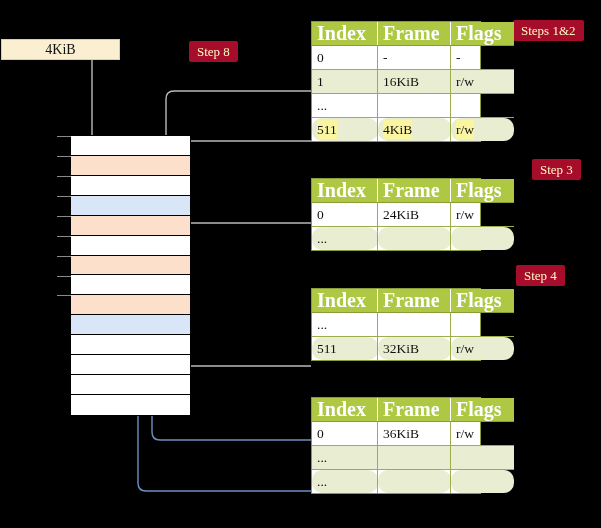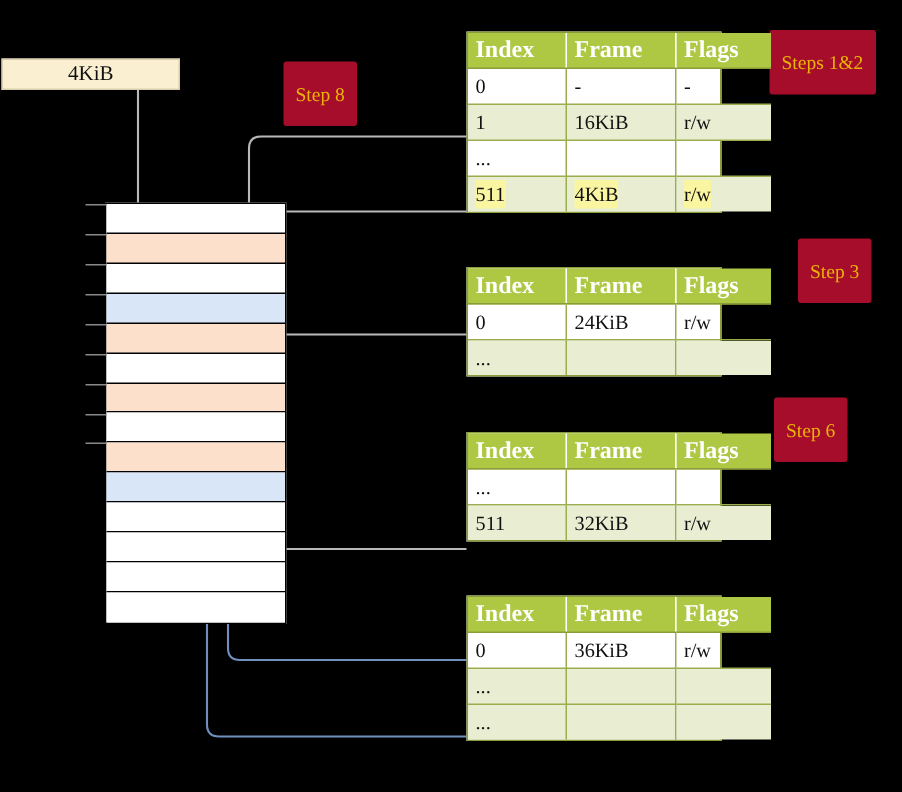--- a/index.html
+++ b/index.html
@@ -40,24 +40,24 @@
     line-height: 20px;
     text-align: center;
     white-space: nowrap;
   }
 
   
   .badge {
     position: absolute;
     box-sizing: border-box;
     background: #a50d2b;
-    color: #eab308;
+    color: #fef9c3;
     font-size: 13px;
     line-height: 19px;
-    padding: 12px 8px;
+    padding: 1px 8px;
     border-radius: 2px;
     white-space: nowrap;
     text-align: center;
     box-shadow: 0 1px 0 rgba(0,0,0,0.6);
   }
 
   
   #memstack {
     position: absolute;
     box-sizing: border-box;
@@ -97,38 +97,38 @@
     table-layout: fixed;
   }
   .ptable th {
     background: #aec844;
     color: #ffffff;
     font-weight: bold;
     text-align: left;
     padding: 2px 5px;
     border-right: 1px solid #ffffff;
     border-bottom: 1px solid #8a9c3a;
-    font-size: 16px;
+    font-size: 20px;
     line-height: 19px;
   }
   .ptable th:last-child { border-right: none; margin-top: 44px; }
   .ptable td {
     color: #111111;
     text-align: left;
     padding: 2px 5px;
     border-right: 1px solid #9aae4e;
     border-bottom: 1px solid #9aae4e;
     line-height: 19px;
     height: 19px;
     overflow: hidden;
     white-space: nowrap;
   }
   .ptable td:last-child { border-right: none; }
   .ptable tr.alt td { background: #e9eed2; }
-  .ptable tr:last-child td { border-bottom: none; }
+  .ptable tr:last-child td { border-bottom: none; border-radius: 10px; }
   .ptable .hl { background: #faf5a0; }
   .ptable td .cellwrap { display: inline-block; }
   .col-i { width: 55px; }
   .col-f { width: 62px; font-family: Liberation Serif, serif; }
   .col-g { width: 53px; }
 </style>
 </head>
 <body>
 
 <div id="stage">
@@ -168,21 +168,21 @@
   </svg>
 
   <div class="vabox" style="left:1px; top:39px; width:119px; height:21px;">4KiB</div>
 
   <div class="badge" style="left:189px; top:41px;">Step 8</div>
 
   <div class="badge" style="left:513px; top:20px;">Steps 1&amp;2</div>
 
   <div class="badge" style="left:532px; top:159px;">Step 3</div>
 
-  <div class="badge" style="left:516px; top:265px;">Step 6</div>
+  <div class="badge" style="left:516px; top:265px;">Step 4</div>
 
   <div id="memstack" style="left: 70px; top: 135px; width: 121px; height: 281px; position: absolute;">
       <div class="memrow" style="height: 19.9286px;"></div>
       <div class="memrow orange" style="height: 19.9286px;"></div>
       <div class="memrow" style="height: 19.9286px;"></div>
       <div class="memrow blue" style="height: 19.9286px;"></div>
       <div class="memrow orange" style="height: 19.9286px;"></div>
       <div class="memrow" style="height: 19.9286px;"></div>
       <div class="memrow orange" style="height: 19.9286px;"></div>
       <div class="memrow" style="height: 19.9286px;"></div>

